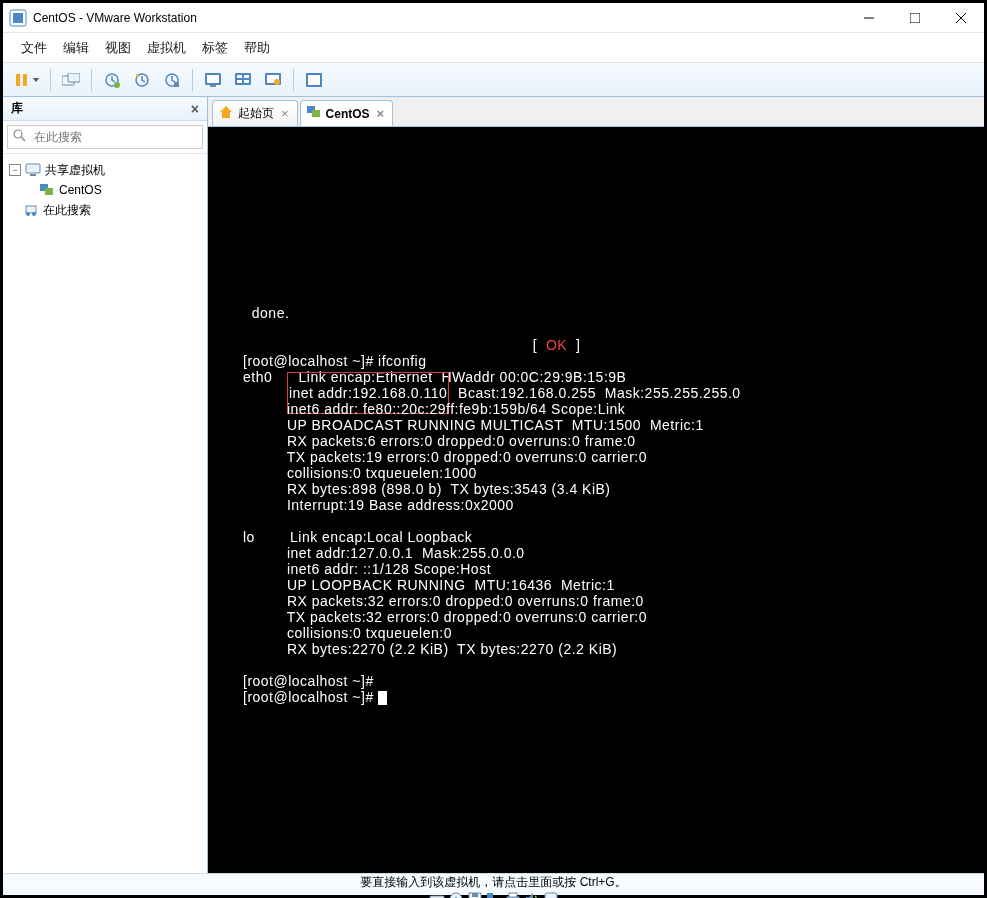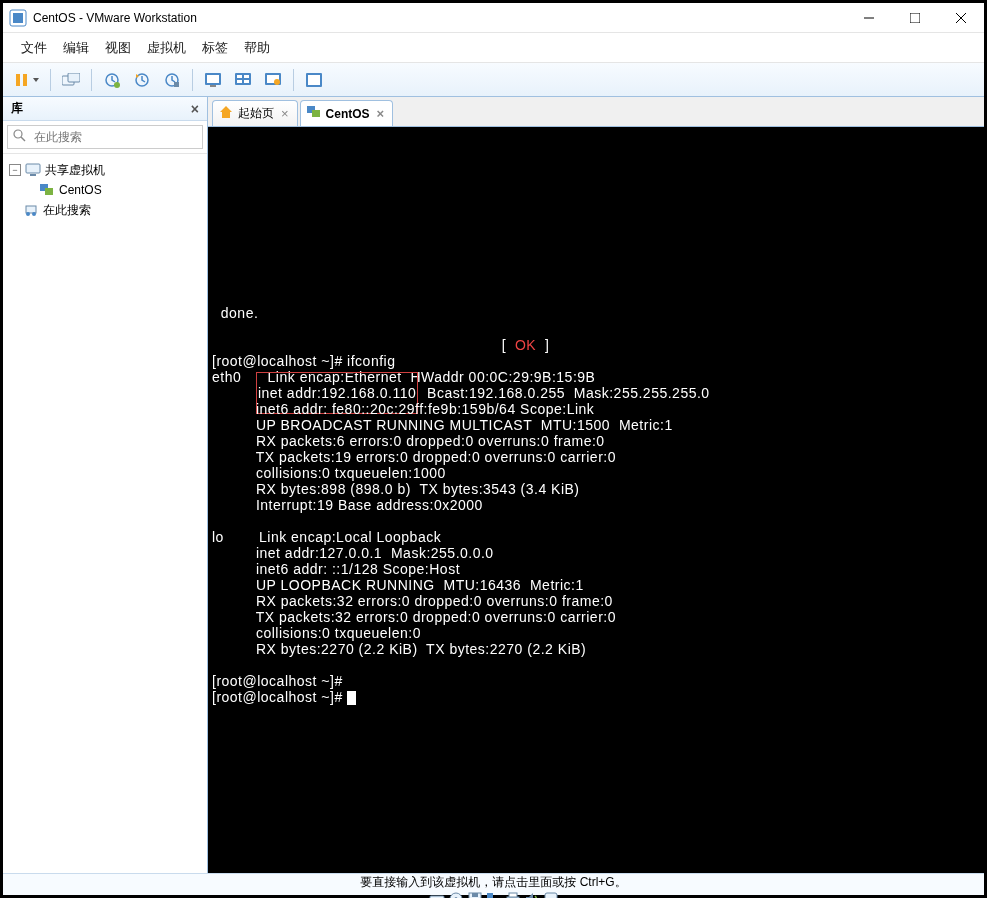--- a/index.html
+++ b/index.html
@@ -35,21 +35,21 @@
 .tree-toggle { width: 12px; height: 12px; border: 1px solid #888; display: inline-flex; align-items: center; justify-content: center; font-size: 9px; margin-right: 4px; color: #555; }
 .tree-indent { display: inline-block; }
 .tree-icon { width: 16px; height: 16px; margin-right: 4px; display: inline-flex; align-items: center; justify-content: center; }
 
 .main { flex: 1; display: flex; flex-direction: column; background: #000; min-width: 0; }
 .tabbar { height: 30px; background: #f0f0f0; display: flex; align-items: flex-end; padding: 0 4px; border-bottom: 1px solid #a0c0e0; }
 .tab { height: 26px; background: linear-gradient(to bottom, #fff, #f3f3f3); border: 1px solid #a0c0e0; border-bottom: none; border-radius: 4px 4px 0 0; margin-right: 2px; display: flex; align-items: center; padding: 0 6px; font-size: 12px; cursor: pointer; gap: 5px; }
 .tab.active { background: #fff; font-weight: bold; }
 .tab .tab-close { color: #888; font-size: 13px; cursor: pointer; padding: 0 2px; }
 
-.terminal { flex: 1; background: #000; color: #fff; font-family: "Courier New", monospace; font-size: 14px; line-height: 16px; padding: 2px 4px; white-space: pre; overflow: hidden; letter-spacing: 0.5px; }
+.terminal { flex: 1; background: #000; color: #fff; font-family: "Courier New", monospace; font-size: 14px; line-height: 16px; padding: 2px 4px; white-space: pre; overflow: hidden; letter-spacing: 0.5px; margin-left: 31px; }
 .term-ok { color: #ef4444; }
 .term-highlight { border: 1px solid #d04040; padding: 12px 1px; }
 .term-cursor { display: inline-block; width: 9px; height: 14px; background: #fff; vertical-align: text-bottom; }
 
 .statusbar { height: 22px; border-top: 1px solid #c9dbed; display: flex; align-items: center; justify-content: space-between; padding: 0 6px; font-size: 12px; background: #f7fbff; flex-direction: column; }
 .status-icons { display: flex; gap: 3px; }
 .status-icons svg, .status-icons .si { width: 16px; height: 16px; }
 </style>
 </head>
 <body>

